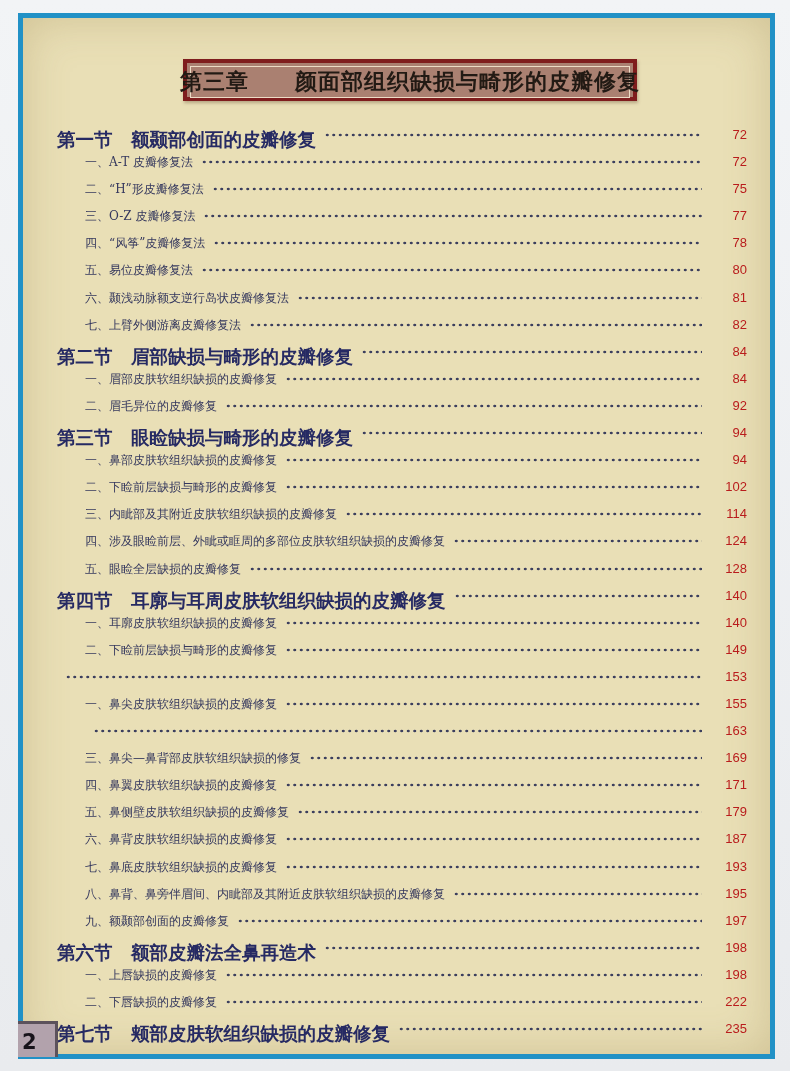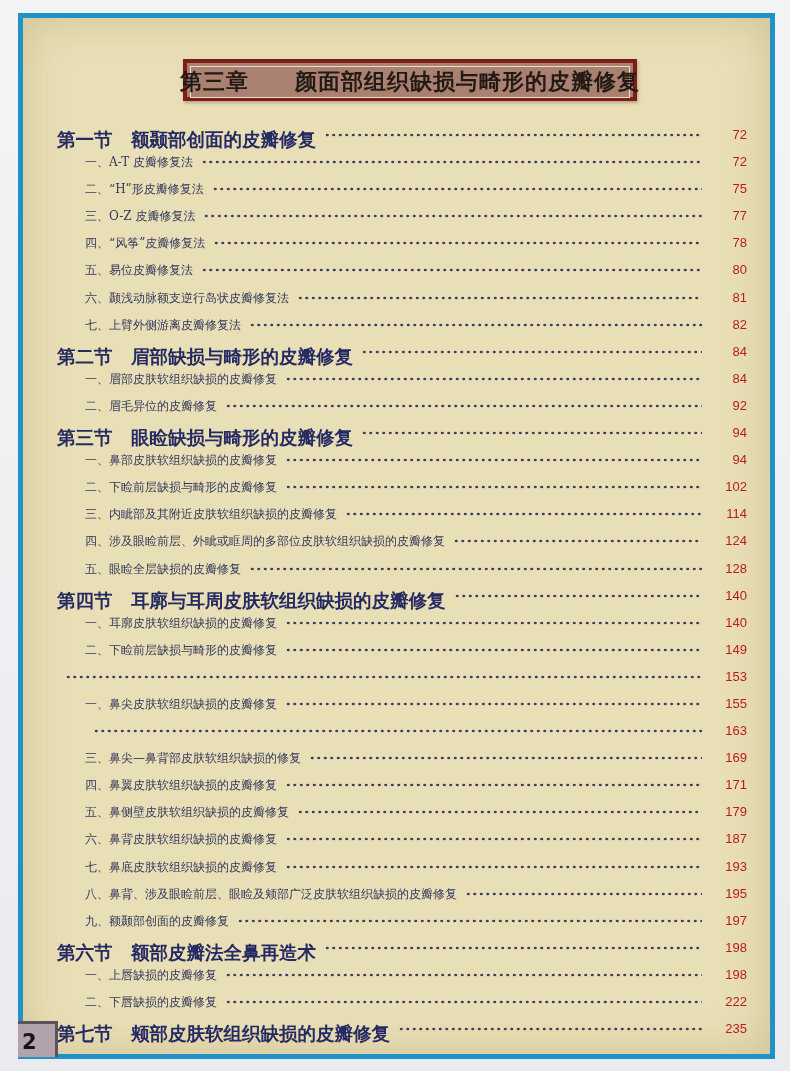--- a/index.html
+++ b/index.html
@@ -246,21 +246,21 @@
           <span class="toc-label">六、鼻背皮肤软组织缺损的皮瓣修复</span>
           <span class="dot-leader"></span>
           <span class="toc-page">187</span>
         </div>
         <div class="toc-row item">
           <span class="toc-label">七、鼻底皮肤软组织缺损的皮瓣修复</span>
           <span class="dot-leader"></span>
           <span class="toc-page">193</span>
         </div>
         <div class="toc-row item">
-          <span class="toc-label">八、鼻背、涉及眼睑前层、眼睑及颊部广泛皮肤软组织缺损的皮瓣修复</span>
+          <span class="toc-label">八、鼻背、鼻旁伴眉间、内眦部及其附近皮肤软组织缺损的皮瓣修复</span>
           <span class="dot-leader"></span>
           <span class="toc-page">195</span>
         </div>
         <div class="toc-row item">
           <span class="toc-label">九、额颞部创面的皮瓣修复</span>
           <span class="dot-leader"></span>
           <span class="toc-page">197</span>
         </div>
         <div class="toc-row section">
           <span class="toc-label">第六节　额部皮瓣法全鼻再造术</span>

